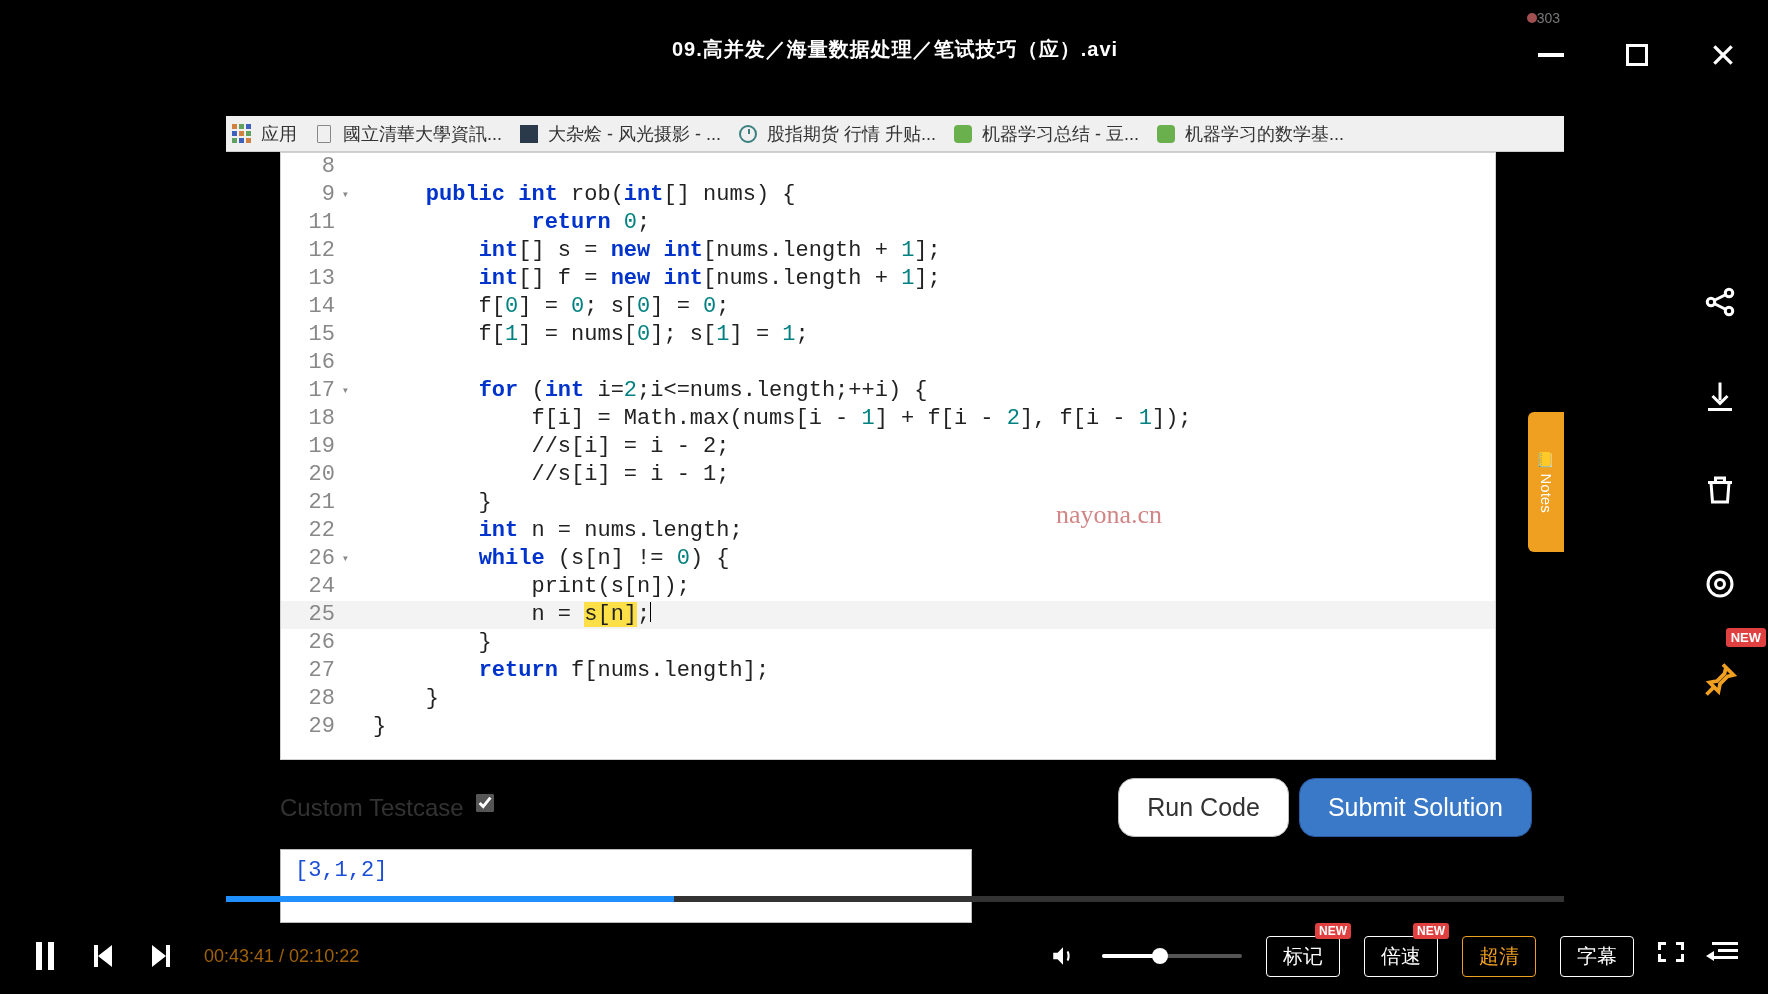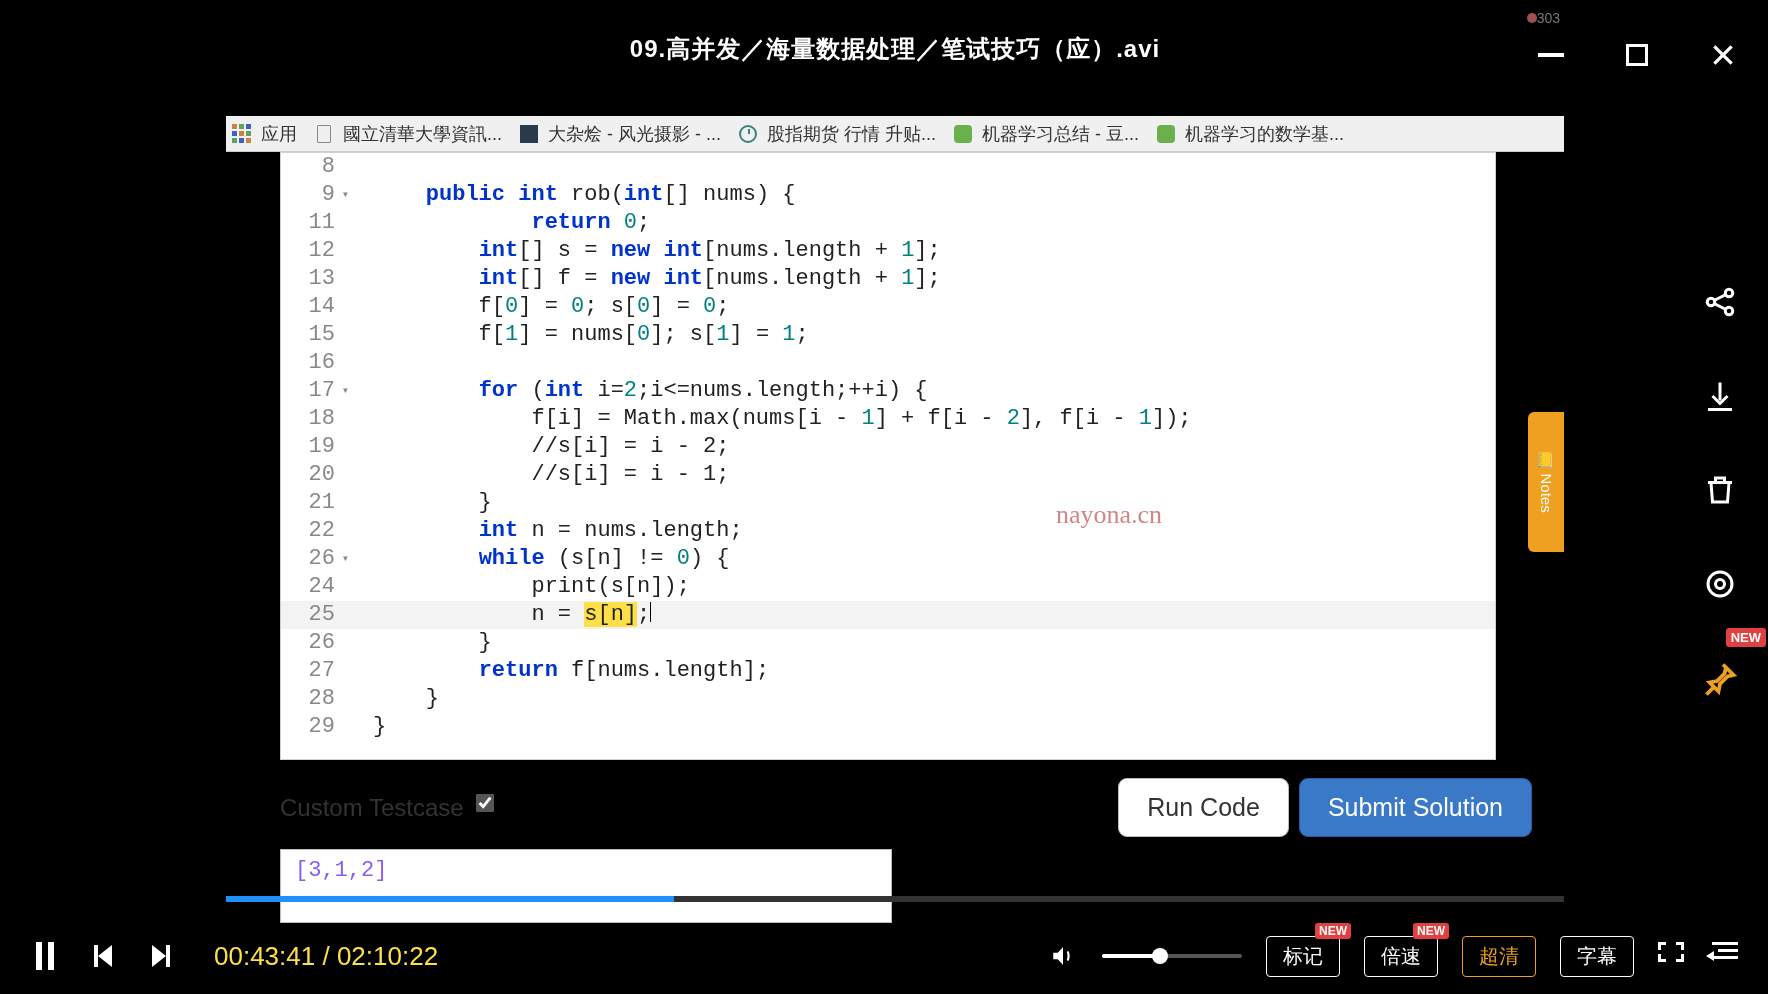--- a/index.html
+++ b/index.html
@@ -23,21 +23,21 @@
   .titlebar {
     position: absolute;
     left: 0; right: 0; top: 0;
     height: 98px;
     display: flex;
     align-items: center;
     justify-content: center;
   }
   .video-title {
     color: #fff;
-    font-size: 24px;
+    font-size: 20px;
     font-weight: 700;
     letter-spacing: 1px;
   }
   .win-controls {
     position: absolute;
     top: 38px;
     right: 28px;
     display: flex;
     gap: 52px;
     align-items: center;
@@ -158,36 +158,36 @@
     display:flex;
     align-items:center;
     justify-content:space-between;
   }
   .tc-left { display:flex; align-items:flex-start; gap:12px; font-size:24px; color:#333;}
   .tc-check { width:18px;height:18px; accent-color:#555;}
   .tc-buttons { display:flex; gap:10px;}
   .btn {
     padding: 14px 28px;
     font-size: 25px;
-    border-radius: 9px;
+    border-radius: 16px;
     border: 1px solid #bbb;
     cursor: pointer;
   }
   .btn-run { background:#fff; color:#333;}
   .btn-submit { background:#3a78c8; color:#fff; border-color:#2a5aa0;}
   .tc-input {
     margin-top: 12px;
-    width: 612px;
+    width: 692px;
     height: 74px;
     border: 1px solid #bbb;
     background:#fff;
     padding: 8px 14px;
     font-size: 22px;
     font-family: "Courier New", monospace;
-    color: #8b5cf6;
+    color: #1d4ed8;
   }
   
   .watermark {
     position: absolute;
     left: 830px;
     top: 500px;
     color: #c97070;
     font-size: 26px;
     font-family: Georgia, serif;
     opacity: 0.85;
@@ -220,21 +220,21 @@
   }
   .ctrl-left { display:flex; align-items:center; gap:28px;}
   .ctrl-right { margin-left:auto; display:flex; align-items:center; gap:24px;}
   .ico { width:30px; height:30px; display:flex; align-items:center; justify-content:center; cursor:pointer;}
   .pause-ico { display:flex; gap:6px;}
   .pause-ico span{ width:6px; height:28px; background:#fff;}
   .prev-ico, .next-ico { display:flex; align-items:center;}
   .prev-ico .bar, .next-ico .bar { width:4px; height:22px; background:#fff;}
   .tri-l { width:0;height:0;border-right:14px solid #fff;border-top:11px solid transparent;border-bottom:11px solid transparent;}
   .tri-r { width:0;height:0;border-left:14px solid #fff;border-top:11px solid transparent;border-bottom:11px solid transparent;}
-  .time-display { font-size:26px; color:#fde047; margin-left:10px;}
+  .time-display { font-size:18px; color:#a16207; }
   .vol-ico svg{ width:26px; height:26px; fill:#fff;}
   .vol-slider { width:140px; height:4px; background:#555; position:relative; border-radius:2px;}
   .vol-fill { position:absolute; left:0; top:0; bottom:0; width:38%; background:#fff; border-radius:2px;}
   .vol-thumb { position:absolute; left:36%; top:-6px; width:16px; height:16px; background:#fff; border-radius:50%;}
   .pill {
     border: 1px solid #fff;
     border-radius: 4px;
     padding: 6px 16px;
     font-size: 20px;
     cursor: pointer;

